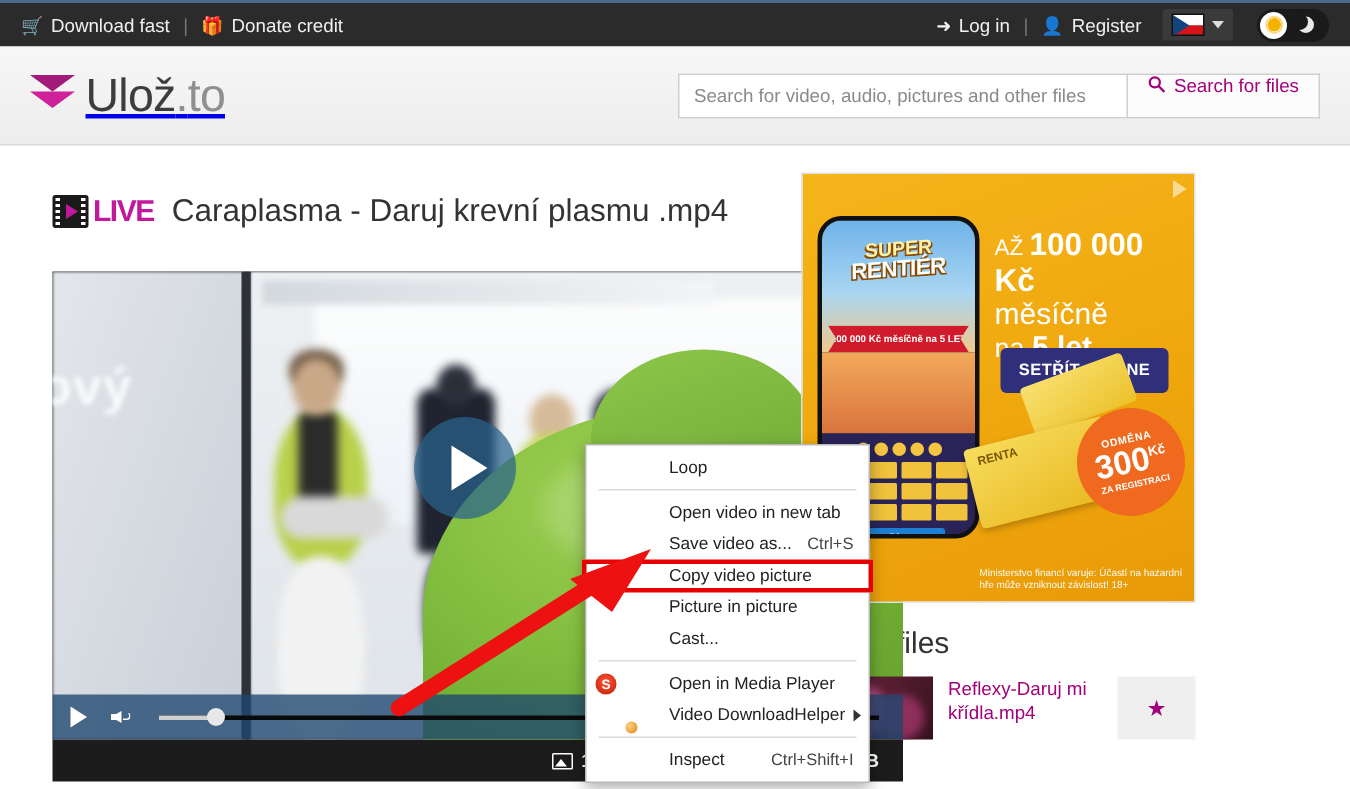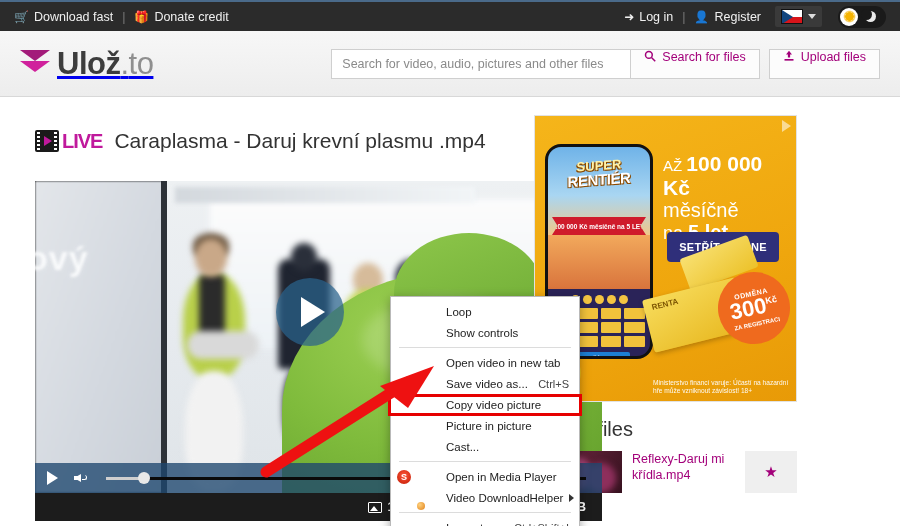--- a/index.html
+++ b/index.html
@@ -56,21 +56,21 @@
     border-bottom:1px solid #d8d8d8;
     display:flex; align-items:center; padding:0 20px;
   }
   .logo { display:flex; align-items:center; gap:7px; }
   .logo-chev { width:30px; height:32px; position:relative; }
   .logo-chev i { position:absolute; left:0; width:0;height:0;
      border-left:15px solid transparent; border-right:15px solid transparent; }
   .logo-chev i.c1 { top:2px;  border-top:11px solid #a31b7a; }
   .logo-chev i.c2 { top:13px; border-top:11px solid #d0219c; }
   .logo-text { font-size:31px; letter-spacing:-.5px; color:#4a4a4a; font-weight:400; }
-  .logo-text b { font-weight:700; color:#3d3d3d; }
+  .logo-text b { font-weight:400; color:#3d3d3d; }
   .logo-text span.to { color:#8f8f8f; }
 
   .searchwrap { margin-left:auto; display:flex; align-items:stretch; height:30px; }
   .search-input {
     width:300px; border:1px solid #cfcfcf; background:#fff; padding:0 10px;
     font-size:12.5px; color:#333; outline:none; font-family:inherit;
   }
   .search-input::placeholder { color:#8a8a8a; }
   .btn-flat {
     border:1px solid #cfcfcf; border-left:none; background:#fcfcfc;
@@ -394,29 +394,20 @@
   <div class="searchwrap">
     <input class="search-input" type="text" placeholder="Search for video, audio, pictures and other files" style="">
     <button class="btn-flat">
       <span>
         <svg width="12" height="12" viewBox="0 0 16 16">
             <circle cx="6.5" cy="6.5" r="4.5" fill="none" stroke="#a3007a" stroke-width="2"></circle>
             <line x1="10" y1="10" x2="15" y2="15" stroke="#a3007a" stroke-width="2"></line>
           </svg>
       </span>
       <span>Search for files</span>
-    </button>
-    <button class="btn-flat btn-upload">
-      <span>
-        <svg width="12" height="12" viewBox="0 0 16 16">
-            <path d="M8 1 L12 6 H9.5 V10 H6.5 V6 H4 Z" fill="#a3007a"></path>
-            <rect x="2" y="12" width="12" height="2.2" fill="#a3007a"></rect>
-          </svg>
-      </span>
-      <span>Upload files</span>
     </button>
   </div>
 </div>
 
 <div class="content">
 
   <div class="colmain">
 
     <div class="titlerow">
       <span class="live-badge">
@@ -573,23 +564,20 @@
       <div class="sim-star">★</div>
     </div>
   </div>
 </div>
 
 <div class="ctxmenu">
 
   <div class="ctx-item">
     <span class="label">Loop</span>
   </div>
-  <div class="ctx-item">
-    <span class="label">Show controls</span>
-  </div>
   <div class="ctx-sep"></div>
 
   <div class="ctx-item">
     <span class="label">Open video in new tab</span>
   </div>
   <div class="ctx-item">
     <span class="label">Save video as...</span>
     <span class="accel">Ctrl+S</span>
   </div>
   <div class="ctx-item" style="position:relative;">

